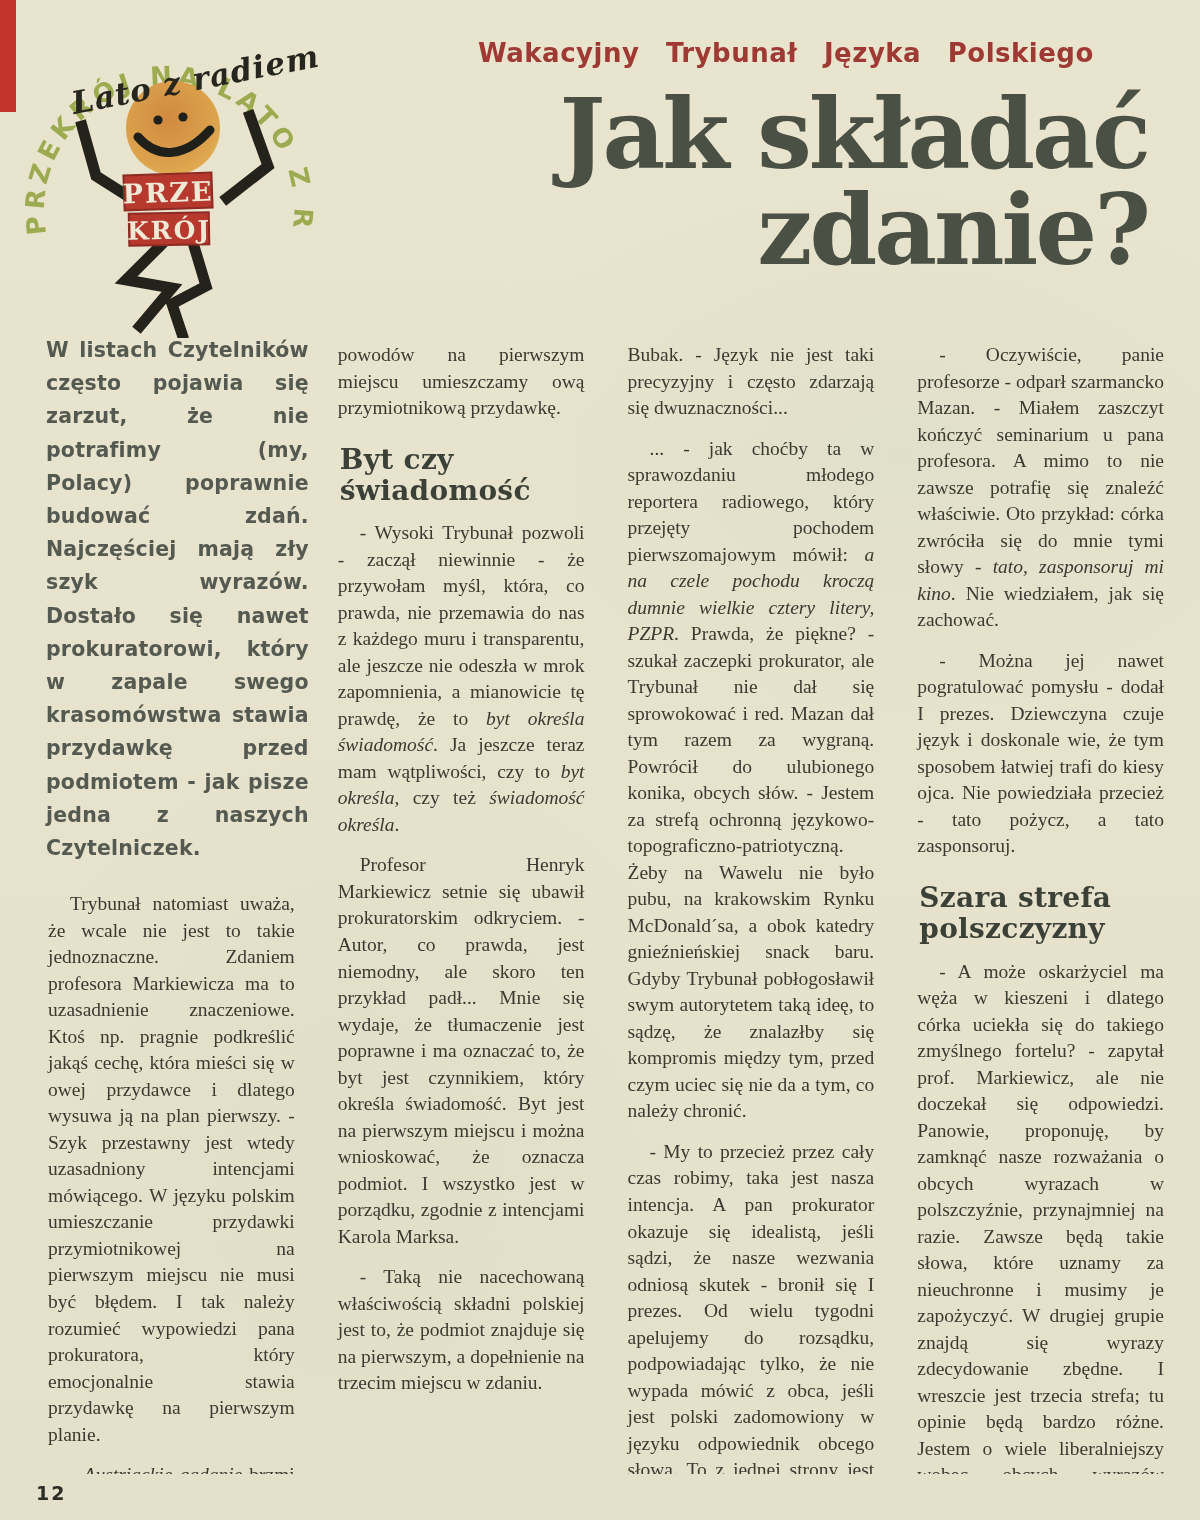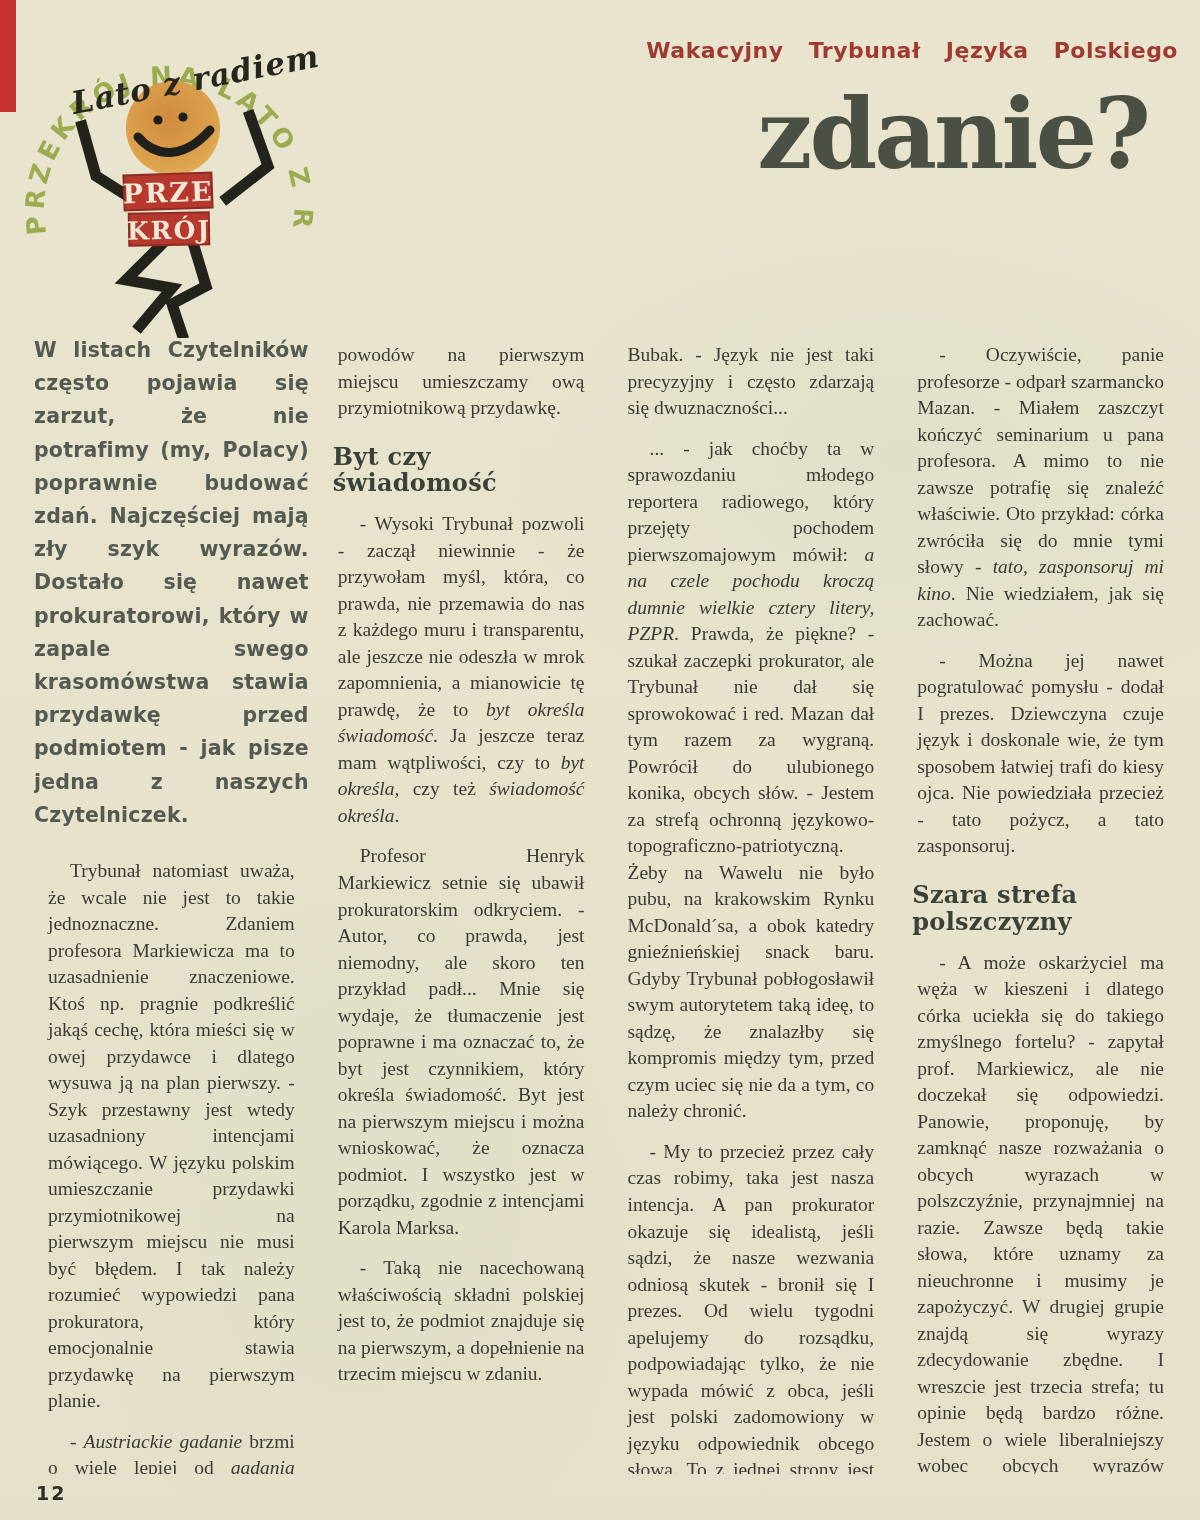--- a/index.html
+++ b/index.html
@@ -9,22 +9,22 @@
     background-image:
       radial-gradient(ellipse 600px 400px at 75% 30%, rgba(205,215,195,.25), rgba(0,0,0,0) 70%),
       radial-gradient(ellipse 500px 600px at 30% 75%, rgba(210,214,190,.2), rgba(0,0,0,0) 70%),
       linear-gradient(180deg,#e9e4cd 0%,#e6e2cc 55%,#e4e0c9 100%);
     font-family:"Liberation Serif",serif;
     color:#3b3a31;
   }
   .corner-mark{position:absolute;left:0;top:0;width:16px;height:112px;background:#c2342c;}
   
   .kicker{
-    position:absolute;top:38px;right:22px;width:700px;text-align:right;
-    font-family:"DejaVu Sans",sans-serif;font-weight:bold;font-size:22px;
+    position:absolute;top:38px;right:22px;width:700px;text-align:left;
+    font-family:"DejaVu Sans",sans-serif;font-weight:bold;font-size:26px;
     color:#9e3933;word-spacing:17px;letter-spacing:.5px;
   }
   .title{
     position:absolute;top:86px;right:52px;text-align:right;
     font-family:"DejaVu Serif",serif;font-weight:bold;
     font-size:97px;line-height:.99;color:#4b5044;letter-spacing:-3px;
   }
   
   .logo{position:absolute;left:22px;top:28px;width:305px;height:310px;}
   .logo text.arc{font-family:"DejaVu Sans",sans-serif;font-weight:bold;font-size:26px;fill:#9dab50;letter-spacing:5px;}
@@ -32,46 +32,47 @@
   .logo text.boxword{font-family:"DejaVu Serif",serif;font-weight:bold;fill:#f1e8d6;letter-spacing:2px;}
   
   .cols{
     position:absolute;left:34px;top:328px;right:22px;bottom:46px;
     display:flex;gap:15px;overflow:hidden;
   }
   .col{flex:1 1 0;overflow:hidden;}
   .intro{
     font-family:"DejaVu Sans",sans-serif;font-weight:bold;
     font-size:20.5px;line-height:1.62;color:#555a51;
-    text-align:justify;letter-spacing:.2px;margin:6px 0 26px 0;
+    text-align:justify;letter-spacing:.2px;margin:6px 0 26px 12px;
   }
   .body-p{
     margin:14px;font-size:19.5px;line-height:1.36;text-align:justify;
     color:#3b3a31;hyphens:auto;
   }
   .body-p.ind{text-indent:22px;}
   .it{font-style:italic;}
   .sec-h{
-    margin:22px 0 9px 9px;font-family:"DejaVu Serif",serif;font-weight:bold;
-    font-size:24px;line-height:1.12;color:#3c4137;letter-spacing:.3px;
+    margin:22px 0 9px 16px;font-family:"DejaVu Serif",serif;font-weight:bold;
+    font-size:28px;line-height:1.12;color:#3c4137;letter-spacing:.3px;
   }
   .page-number{
     position:absolute;left:36px;bottom:16px;
     font-family:"DejaVu Sans",sans-serif;font-weight:bold;
     font-size:19px;letter-spacing:2px;color:#2d2e27;
   }
 </style>
 </head>
 <body>
 
 <div class="corner-mark"></div>
 
 <div class="kicker">Wakacyjny Trybunał Języka Polskiego</div>
 
 <div class="title">
+  <div>Jak składać</div>
   <div>zdanie?</div>
 </div>
 
 <svg class="logo" viewBox="0 0 305 310">
   <defs>
     <radialGradient id="sunGrad" cx="40%" cy="35%" r="80%">
       <stop offset="0%" stop-color="#d28a3f"></stop>
       <stop offset="55%" stop-color="#dda14a"></stop>
       <stop offset="100%" stop-color="#e6c express06b"></stop>
     </radialGradient>

